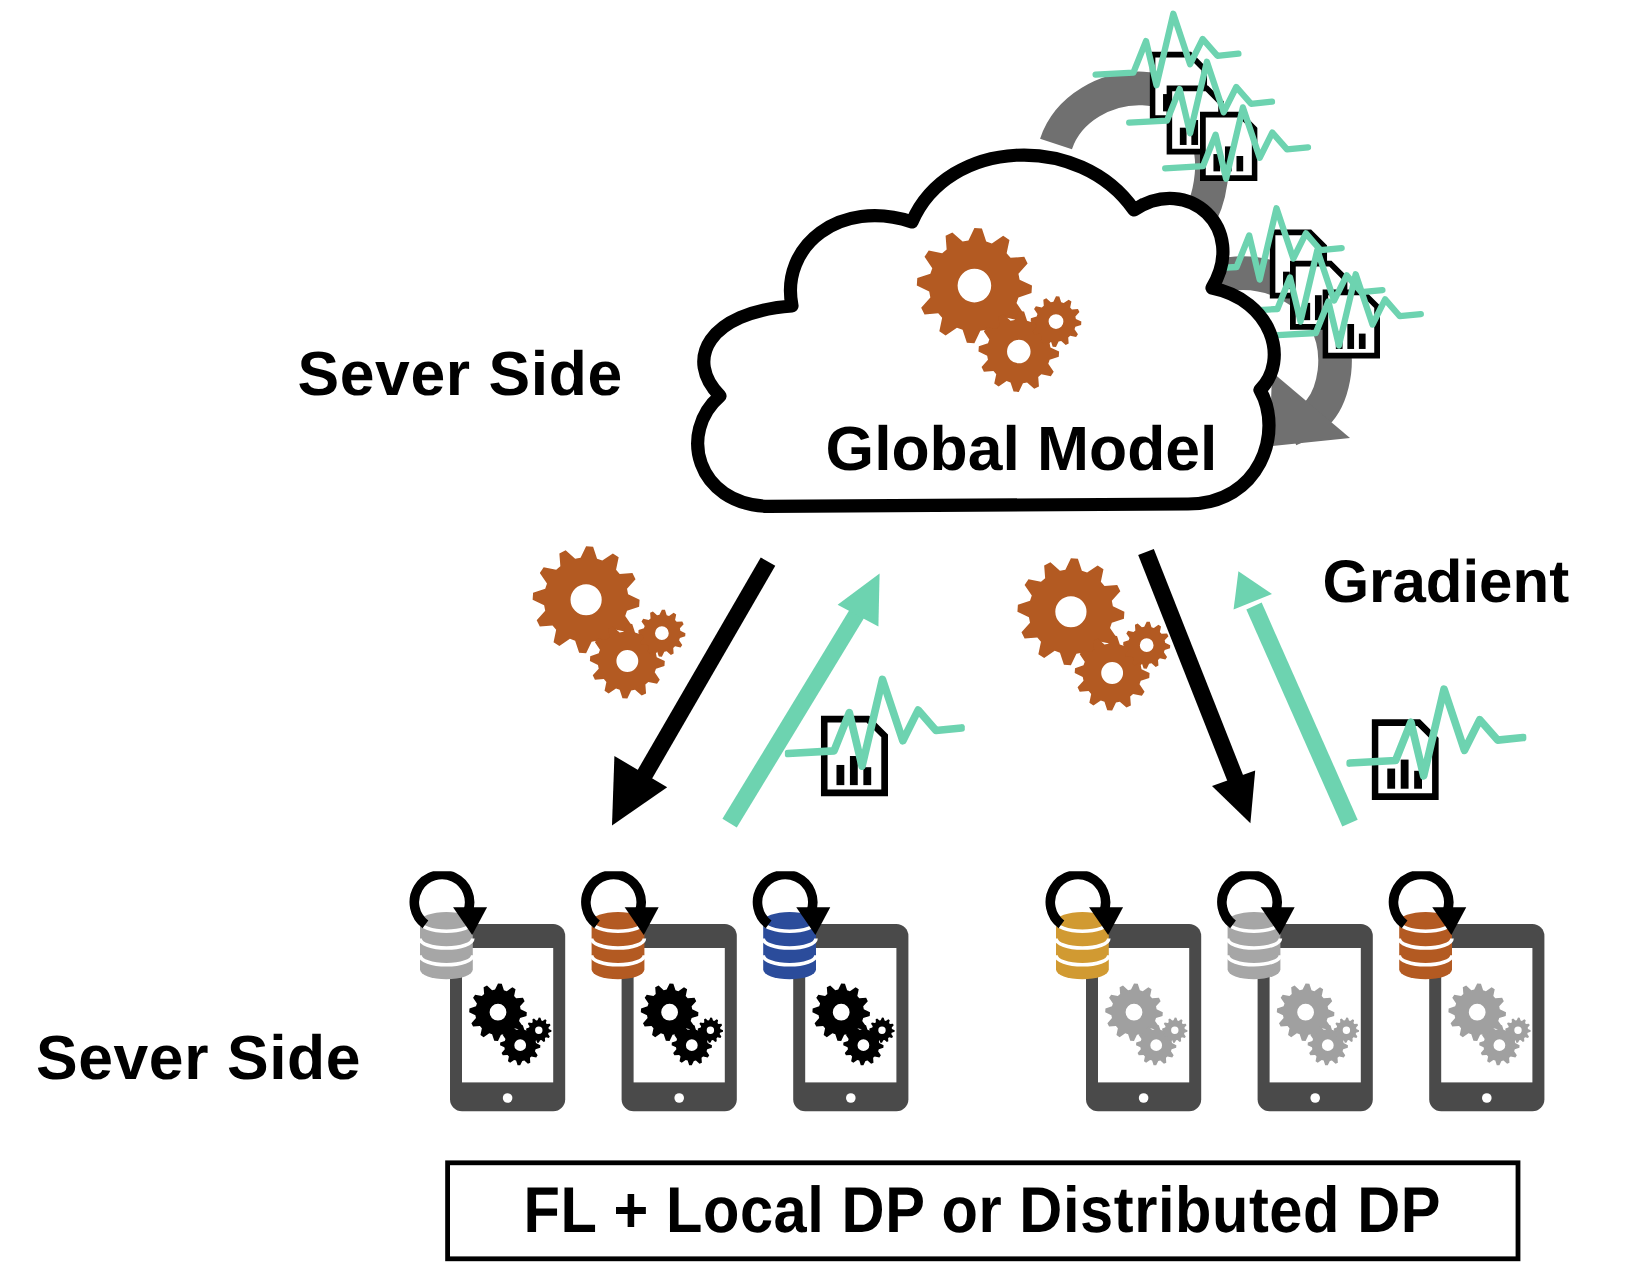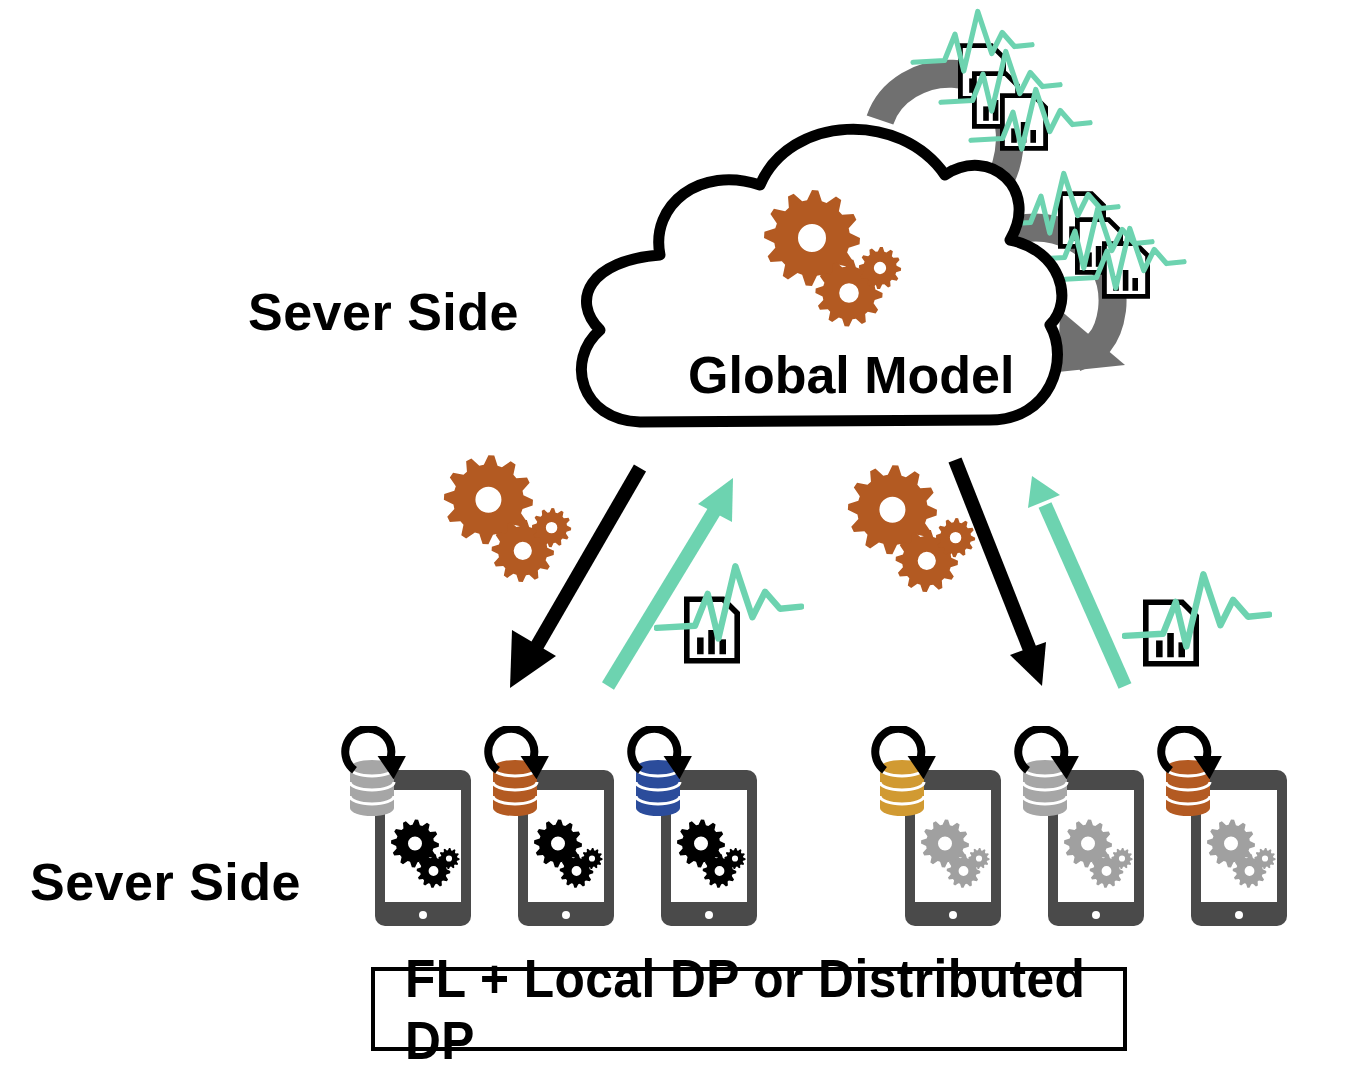--- a/index.html
+++ b/index.html
@@ -2,21 +2,21 @@
 <html><head>
 <meta charset="utf-8">
 <style>
   html, body { margin: 0; padding: 0; background: #ffffff; }
   body { width: 1362px; height: 1068px; position: relative; overflow: hidden; font-family: "Liberation Sans", "DejaVu Sans", sans-serif; }
   .lbl { position: absolute; font-weight: bold; color: #000; white-space: nowrap; }
   #sever-label { left: 248px; top: 282px; font-size: 52px; letter-spacing: 0.5px; }
   #client-label { left: 30px; top: 852px; font-size: 52px; letter-spacing: 0.5px; }
   #global-label { left: 648px; top: 345px; font-size: 52px; margin-left: 40px; }
   #raw-label { left: 1102px; top: 456px; font-size: 50px; line-height: 58px; }
-  #fl-box { position: absolute; left: 371px; top: 967px; width: 756px; height: 84px; border: 4px solid #000; box-sizing: border-box; display: flex; align-items: center; justify-content: center; }
+  #fl-box { position: absolute; left: 371px; top: 967px; width: 896px; height: 84px; border: 4px solid #000; box-sizing: border-box; display: flex; align-items: center; justify-content: center; }
   #fl-text { font-size: 54px; font-weight: bold; letter-spacing: 0.5px; transform: scaleX(0.92); }
   svg#diagram { position: absolute; left: 0; top: 0; }
 </style>
 </head>
 <body>
 
 <svg id="diagram" width="1362" height="1068" viewBox="0 0 1362 1068" xmlns="http://www.w3.org/2000/svg">
   <defs>
 
     <symbol id="gear" viewBox="-50 -50 100 100">
@@ -183,17 +183,18 @@
           </g>
           <use href="#sync" x="1154" y="726" width="72" height="62"></use>
         </g>
       </g>
     </g>
 </svg>
 
 <div id="sever-label" class="lbl">Sever Side</div>
 <div id="global-label" class="lbl">Global Model</div>
 <div id="raw-label" class="lbl">
+  <div>Gradient</div>
 </div>
 <div id="client-label" class="lbl">Sever Side</div>
 <div id="fl-box">
   <span id="fl-text">FL + Local DP or Distributed DP</span>
 </div>
 
 </body></html>

